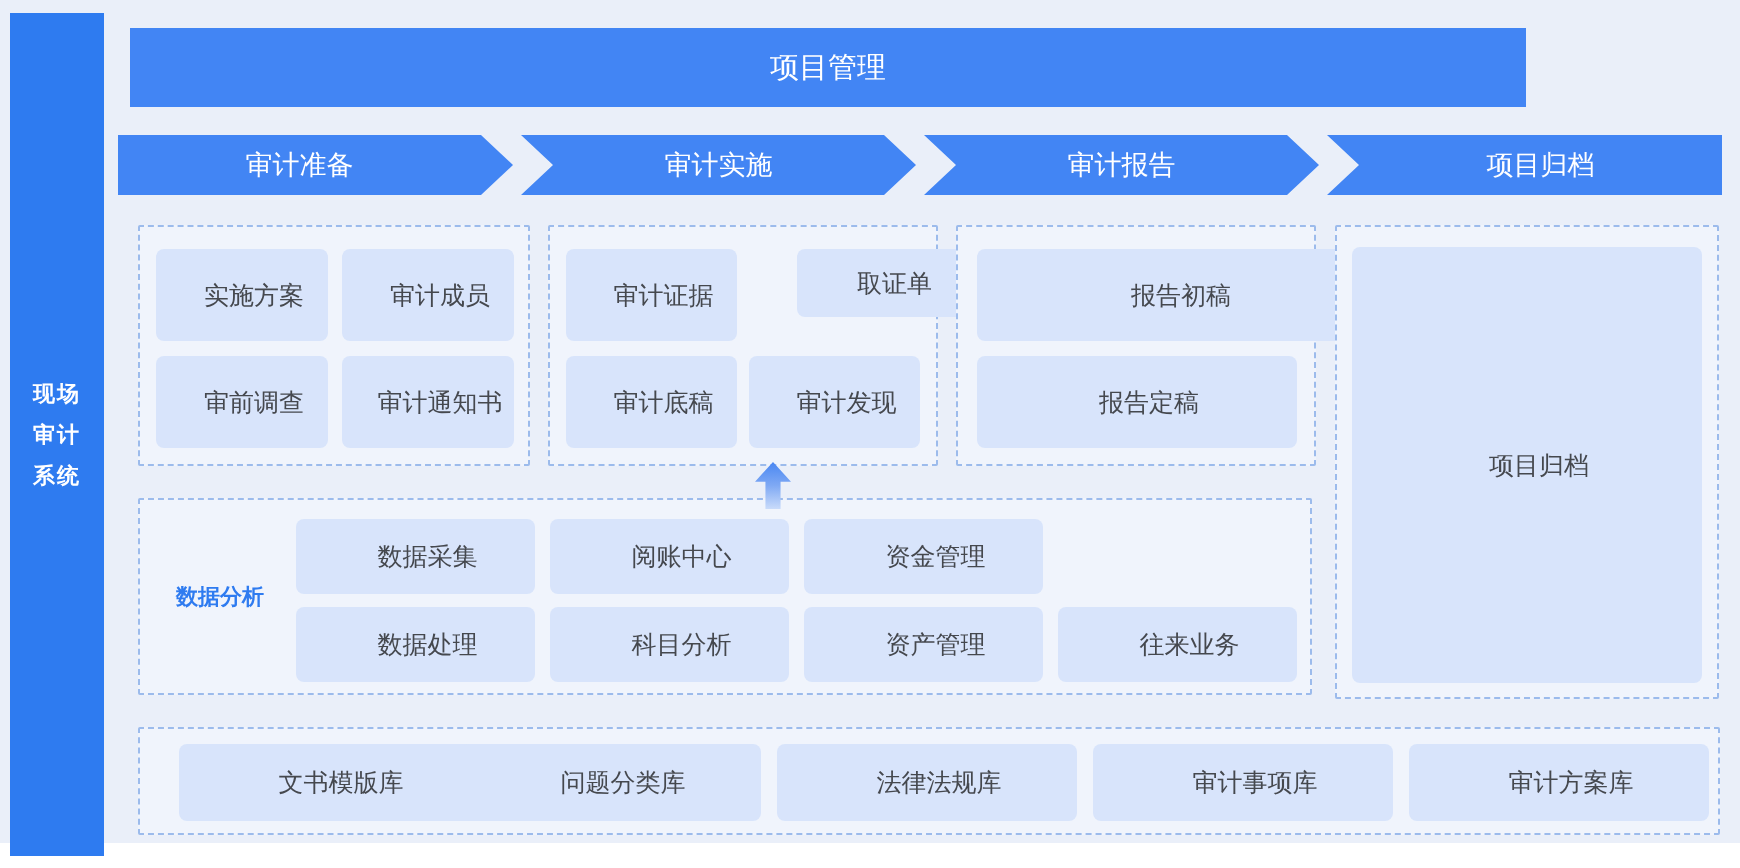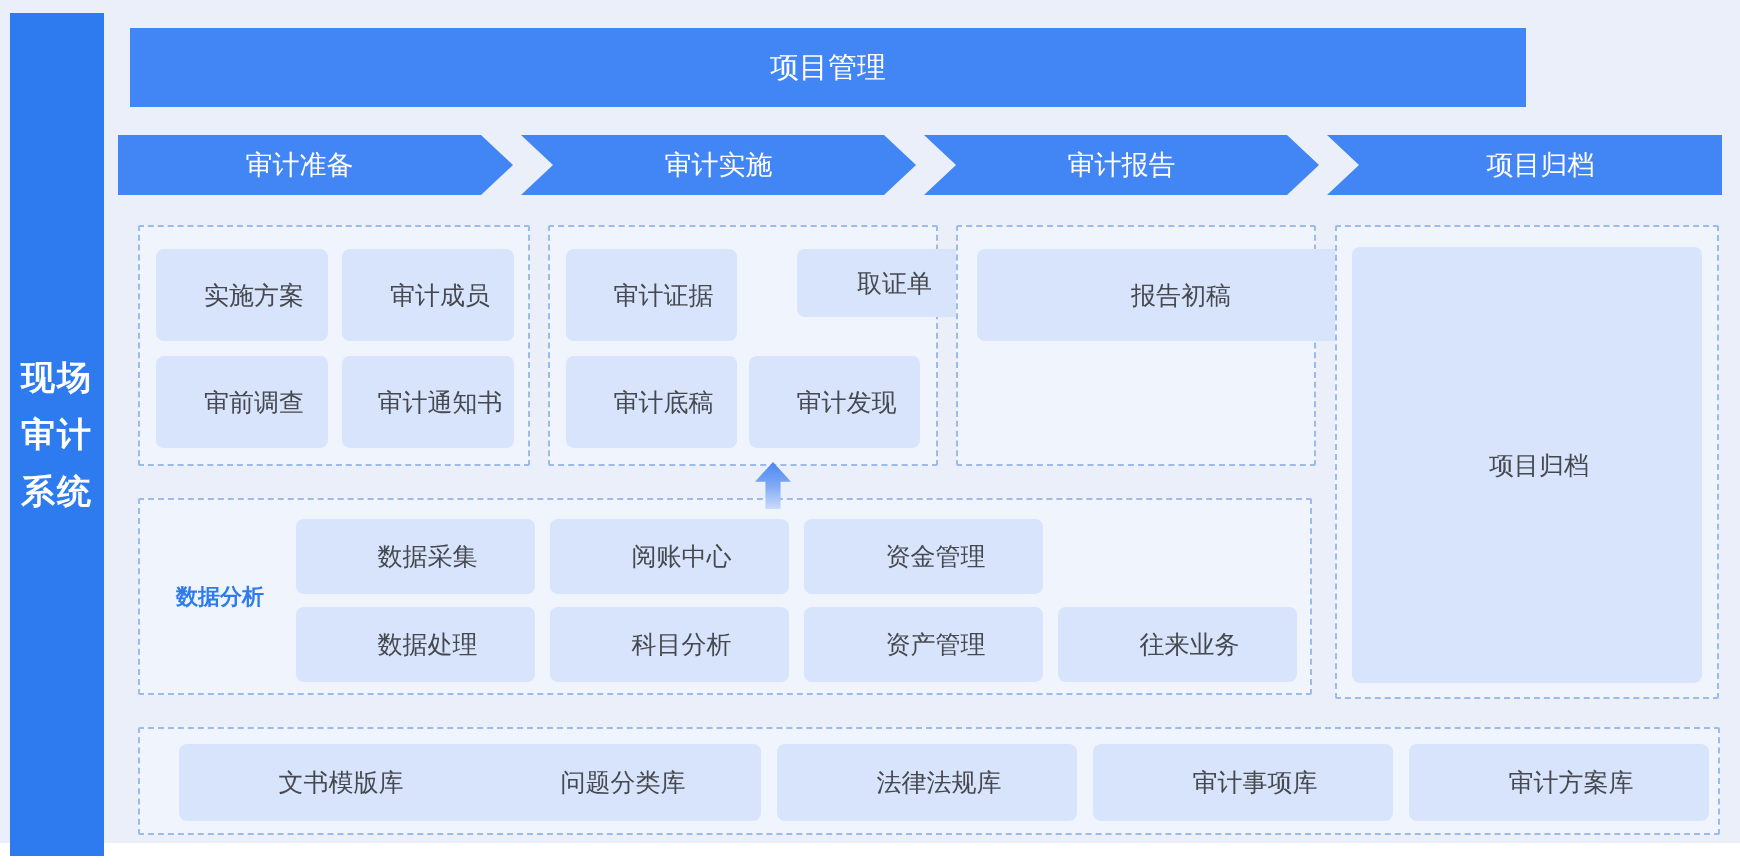--- a/index.html
+++ b/index.html
@@ -3,21 +3,21 @@
 <meta charset="utf-8">
 <style>
   * { margin:0; padding:0; box-sizing:border-box; }
   body { background:#ffffff; font-family:"Liberation Sans", sans-serif; }
   .page { position:relative; width:1740px; height:868px; background:#ffffff; overflow:hidden; }
   .bg-panel { position:absolute; left:0; top:0; width:1740px; height:843px;
               background:var(--canvas-bg,#eaeff9); }
   .sidebar { position:absolute; left:10px; top:13px; width:94px; height:843px;
              background:var(--sidebar-blue,#2e7bf0); color:#fff;
              display:flex; flex-direction:column; align-items:center; justify-content:center;
-             gap:11px; font-size:34px; font-weight:bold; letter-spacing:2px; }
+             gap:11px; font-size:22px; font-weight:bold; letter-spacing:2px; }
   .banner { position:absolute; left:118px; top:28px; width:1396px; height:79px;
             background:var(--primary-blue,#4285f4); color:#fff; font-size:29px;
             display:flex; align-items:center; justify-content:center;margin-left:12px; }
   .chev { position:absolute; top:135px; height:60px; width:395px;
           background:var(--primary-blue,#4285f4); color:#ffffff; font-size:27px;
           display:flex; align-items:center; justify-content:center; }
   .chev-first { clip-path:polygon(0 0, calc(100% - 32px) 0, 100% 50%, calc(100% - 32px) 100%, 0 100%); padding-right:32px; }
   .chev-mid   { clip-path:polygon(0 0, calc(100% - 32px) 0, 100% 50%, calc(100% - 32px) 100%, 0 100%, 32px 50%); }
   .chev-last  { clip-path:polygon(0 0, 100% 0, 100% 100%, 0 100%, 32px 50%); padding-left:32px; }
   .group-box { position:absolute; border:2px dashed var(--dashed-border,#9cbbec);
@@ -70,20 +70,21 @@
 
   <div class="group-box" style="left:548px; top:225px; width:390px; height:241px;">
     <div class="tile" style="left:16px; top:22px; width:171px; height:92px;">审计证据</div>
     <div class="tile" style="left:215px; top:22px; width:171px; height:68px;margin-left:32px;">取证单</div>
     <div class="tile" style="left:16px; top:129px; width:171px; height:92px;">审计底稿</div>
     <div class="tile" style="left:199px; top:129px; width:171px; height:92px;">审计发现</div>
   </div>
 
   <div class="group-box" style="left:956px; top:225px; width:360px; height:241px;">
     <div class="tile" style="left:19px; top:22px; width:384px; height:92px;">报告初稿</div>
+    <div class="tile" style="left:19px; top:129px; width:320px; height:92px;">报告定稿</div>
   </div>
 
   <div class="group-box" style="left:1335px; top:225px; width:384px; height:474px;">
     <div class="tile" style="left:15px; top:20px; width:350px; height:436px;">项目归档</div>
   </div>
 
   <div class="up-arrow"></div>
 
   <div class="group-box" style="left:138px; top:498px; width:1174px; height:197px;">
     <div class="analysis-label">数据分析</div>

